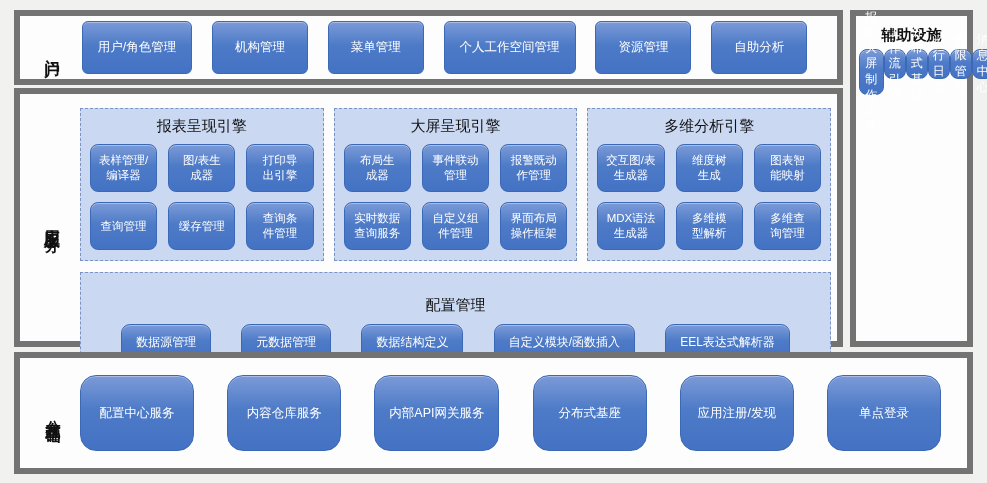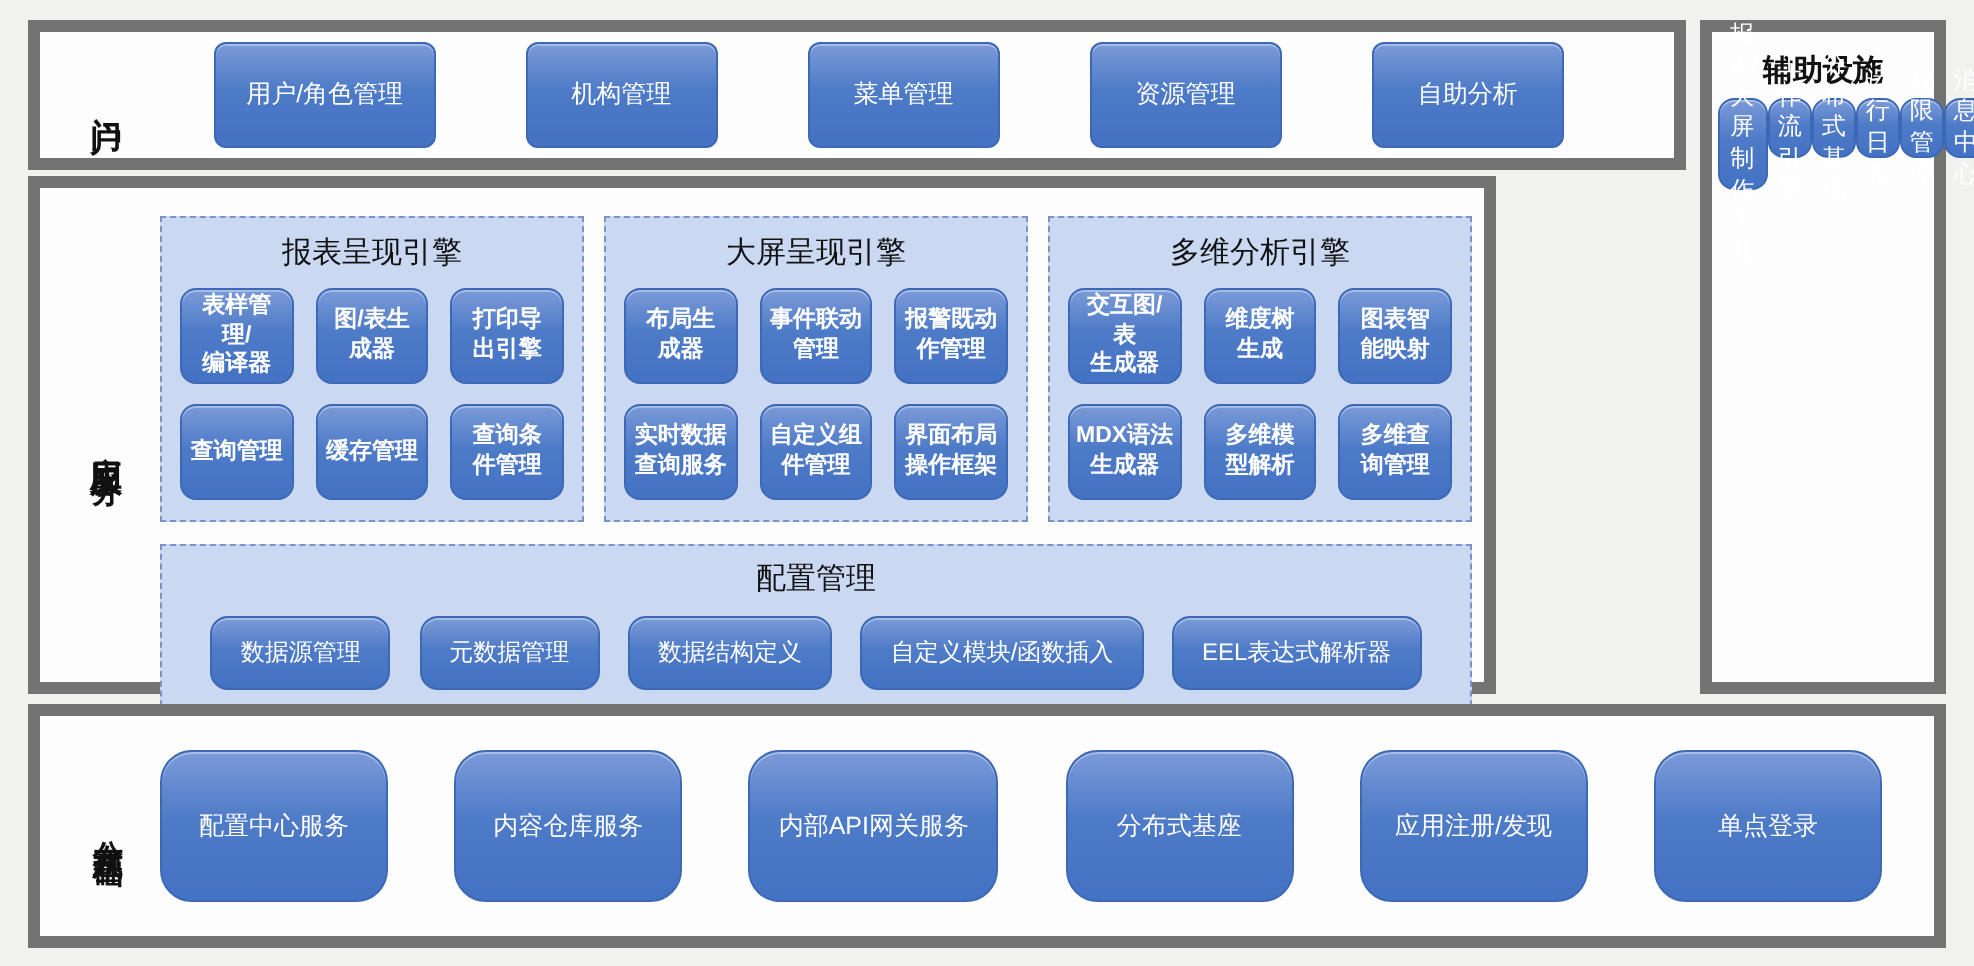--- a/index.html
+++ b/index.html
@@ -39,38 +39,38 @@
     white-space:pre-line;
     line-height:1.3;
     cursor:default;
   }
   
   #portal-panel { left:14px; top:10px; width:829px; height:75px; display:flex; align-items:center; padding:0 10px 0 16px; }
   #portal-panel .vlabel { width:26px; }
   .portal-buttons { flex:1; display:flex; align-items:center; justify-content:space-evenly; }
   .portal-btn { min-width:96px; height:53px; padding:4px 15px; border-radius:6px; font-size:12.5px; }
   
-  #app-panel { left:14px; top:88px; width:734px; height:259px; display:flex; align-items:stretch; padding:14px 6px 7px 14px; }
+  #app-panel { left:14px; top:88px; width:829px; height:259px; display:flex; align-items:stretch; padding:14px 6px 7px 14px; }
   #app-panel .vlabel { width:28px; align-self:center; }
   .app-content { flex:1; display:flex; flex-direction:column; margin-left:18px; }
   .engines-row { display:flex; gap:10px; }
   .engine-box {
     flex:1;
     background:#cad8f2;
     border:1px dashed #7a93c4;
     padding:5px 9px 10px;
   }
   .engine-title { text-align:center; font-size:15px; color:#111; margin:3px 0 8px; }
-  .engine-grid { display:grid; grid-template-columns:repeat(3,1fr); gap:10px 11px;font-weight:bold; }
+  .engine-grid { display:grid; grid-template-columns:repeat(3,1fr); gap:10px 11px; }
   .engine-btn { height:48px; border-radius:8px; font-size:11.5px; padding:2px 3px; }
   .config-box {
     margin-top:11px;
     background:#cad8f2;
     border:1px dashed #7a93c4;
-    padding:4px 10px 12px;
+    padding:20px 10px 12px;
   }
   .config-title { text-align:center; font-size:15px; color:#111; margin:3px 0 9px; }
   .config-buttons { display:flex; justify-content:space-evenly; align-items:flex-start; }
   .config-btn { height:37px; min-width:90px; padding:4px 14px; border-radius:9px; font-size:12px; }
   
   #aux-panel { left:850px; top:10px; width:123px; height:337px; display:flex; flex-direction:column; align-items:center; padding:10px 8px 12px; }
   .aux-title { font-weight:bold; font-size:15px; color:#111; margin-bottom:4px; }
   .aux-buttons { flex:1; width:106px; display:flex; flex-direction:row; justify-content:space-evenly; align-items:stretch; }
   .aux-btn { height:30px; border-radius:8px; font-size:12px; padding:2px 4px; }
   .aux-btn.tall { height:46px; }
@@ -82,20 +82,21 @@
 </style>
 </head>
 <body>
 
 <div class="panel" id="portal-panel">
   <div class="vlabel">门户</div>
   <div class="portal-buttons">
     <div class="btn portal-btn">用户/角色管理</div>
     <div class="btn portal-btn">机构管理</div>
     <div class="btn portal-btn">菜单管理</div>
+    <div class="btn portal-btn">个人工作空间管理</div>
     <div class="btn portal-btn">资源管理</div>
     <div class="btn portal-btn">自助分析</div>
   </div>
 </div>
 
 <div class="panel" id="app-panel">
   <div class="vlabel">应用服务</div>
   <div class="app-content">
     <div class="engines-row">
 

